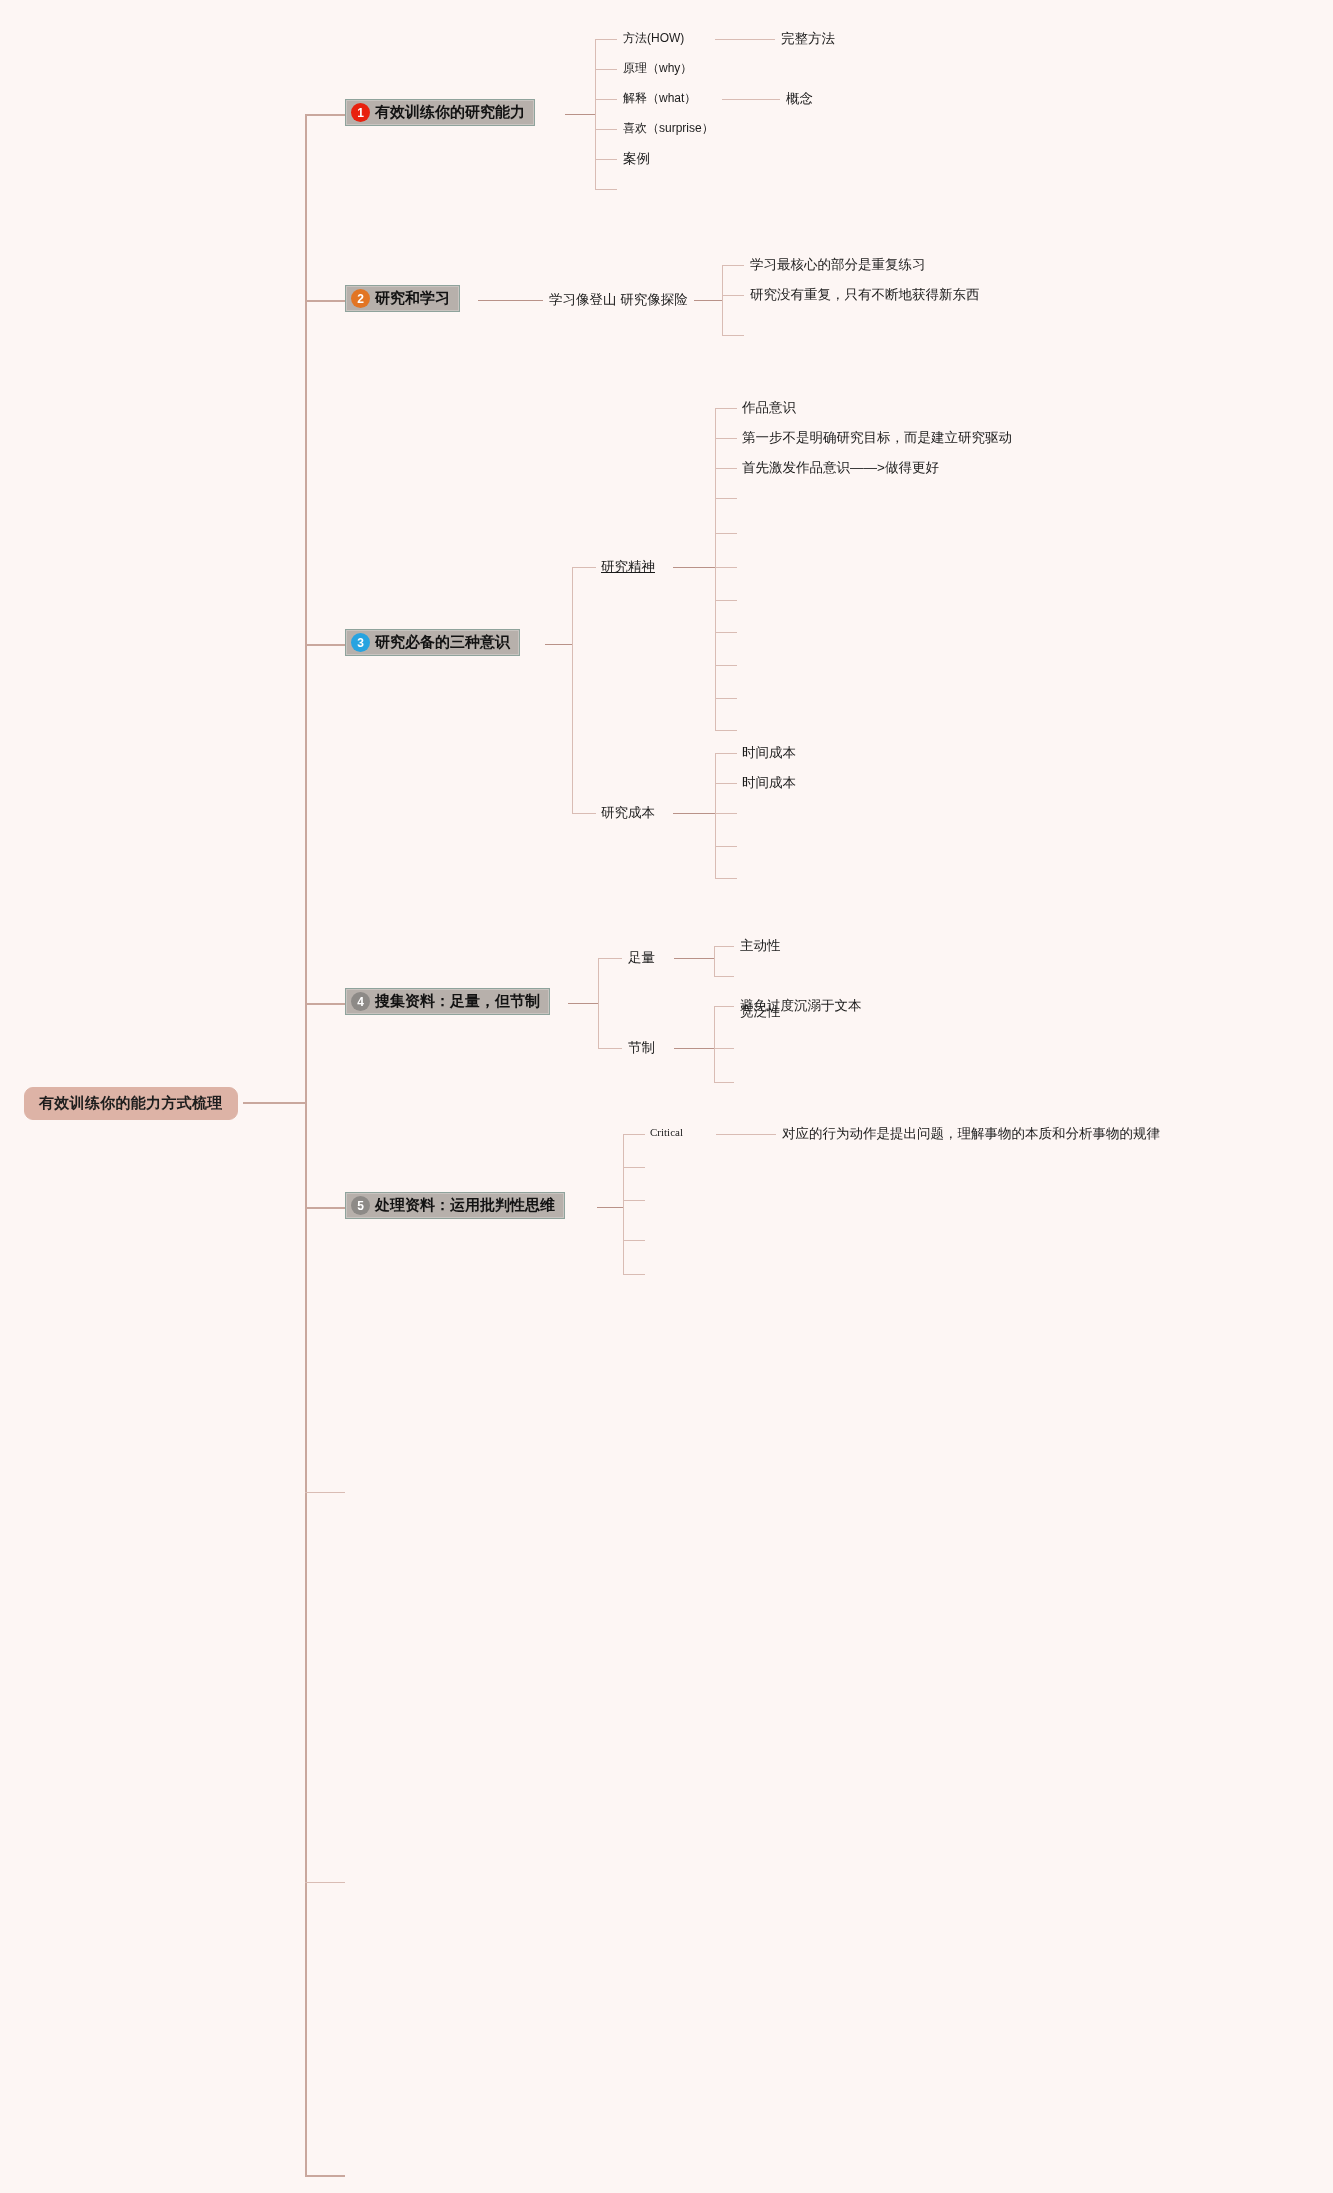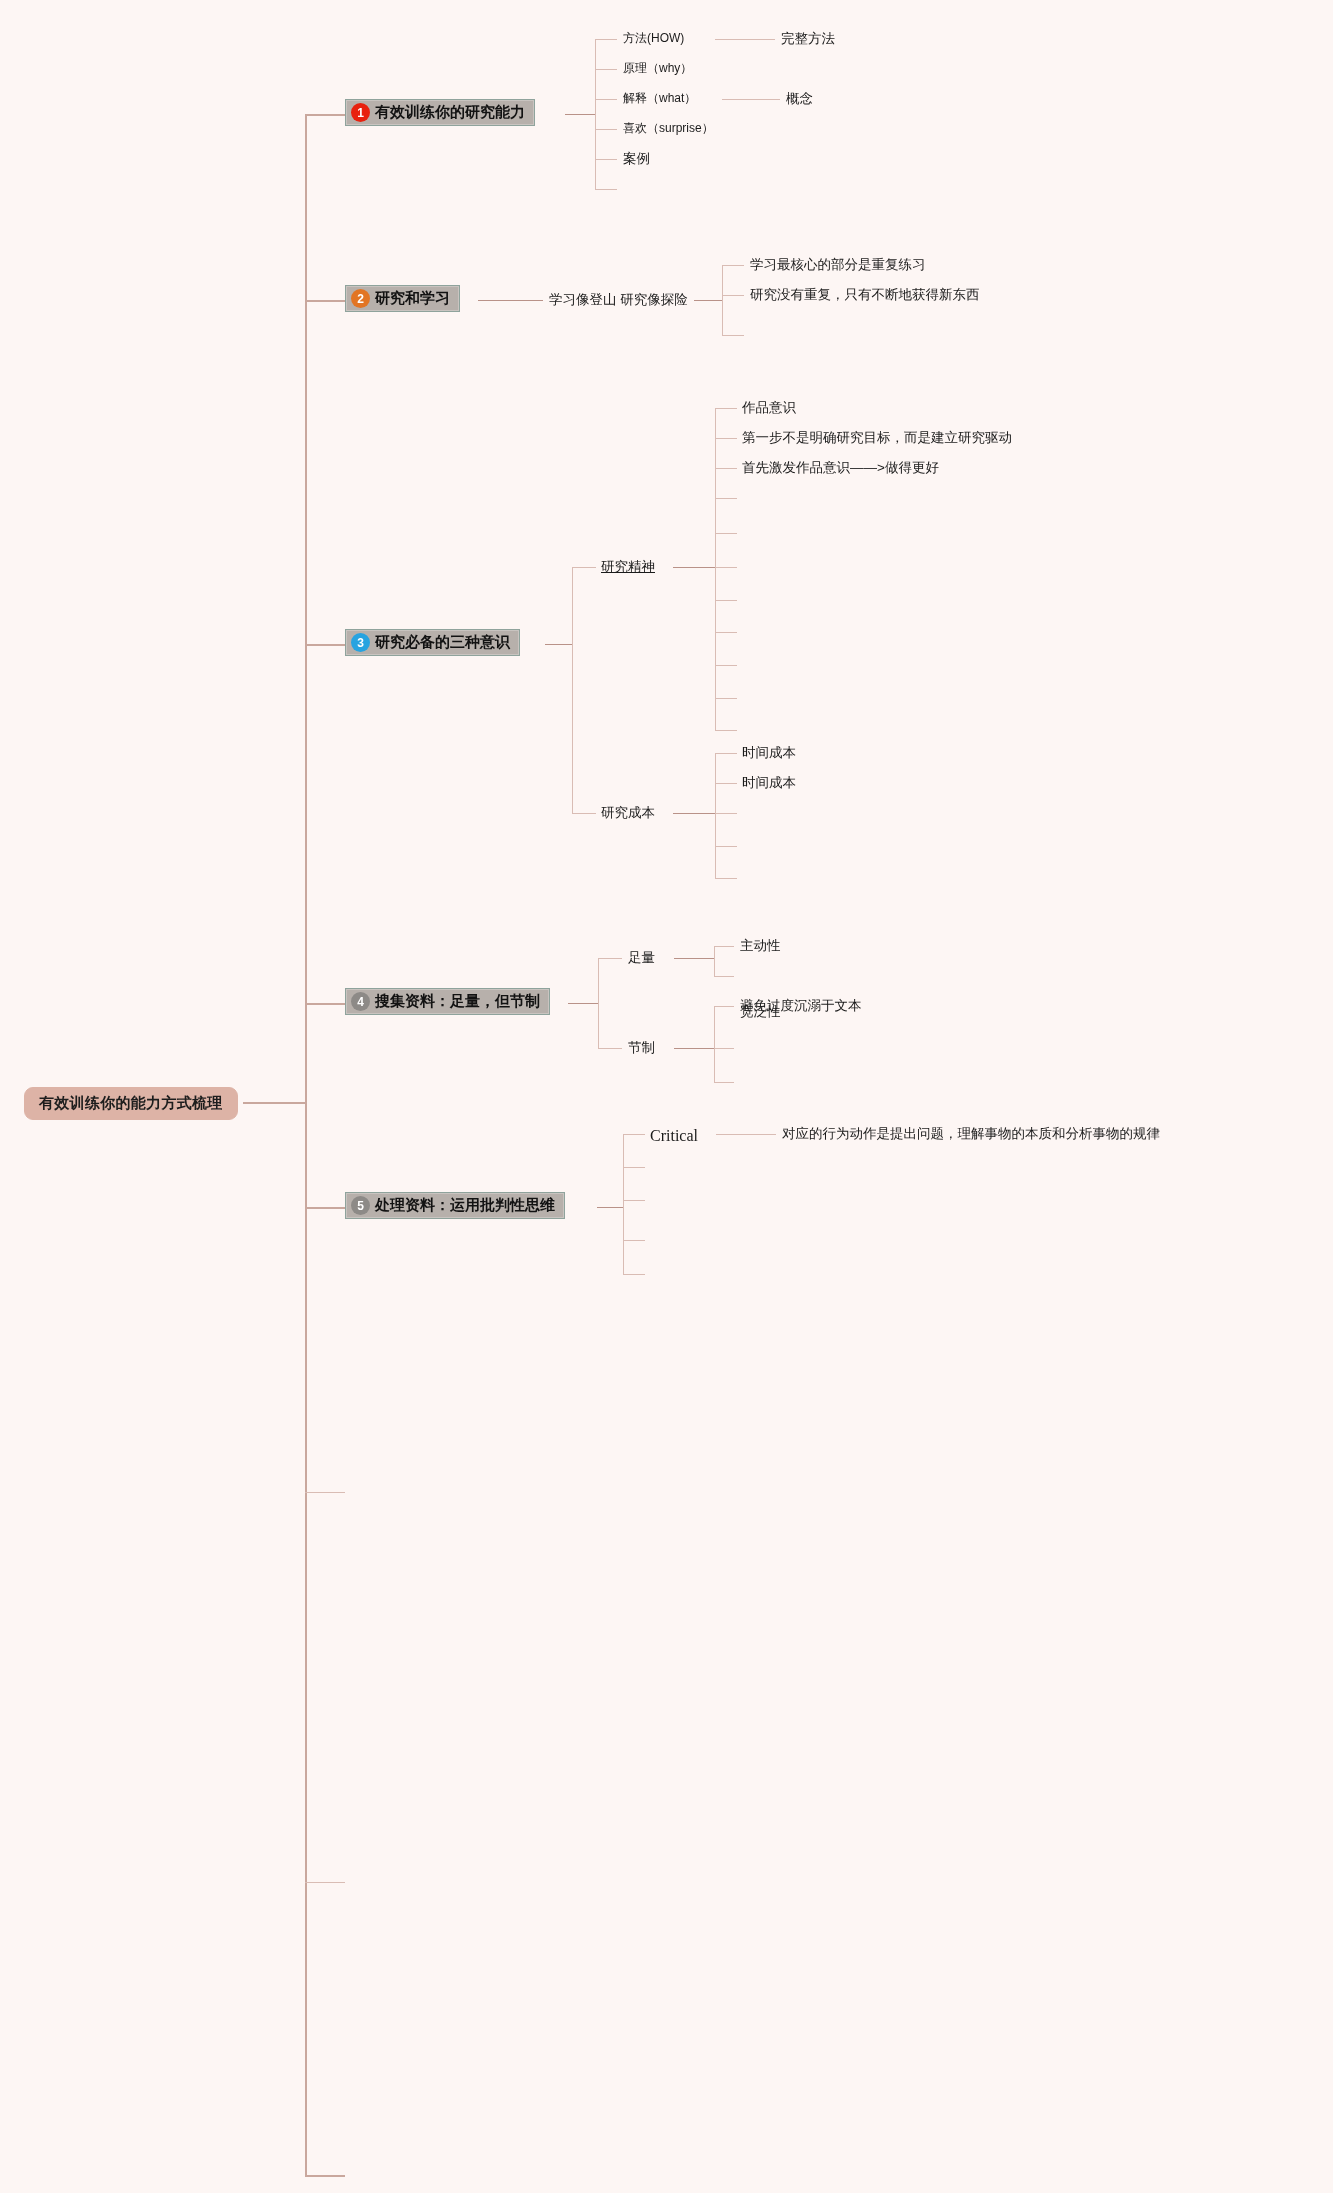--- a/index.html
+++ b/index.html
@@ -62,21 +62,21 @@
 
   
   .tnode{
     position:absolute;
     font-size:13.5px;
     color:#1b1b1b;
     white-space:nowrap;
     line-height:1.55;
   }
   .tnode.wrap{white-space:normal;}
-  .tnode.serif{font-family:"Liberation Serif","DejaVu Serif",serif;font-size:16px;}
+  .tnode.serif{font-family:"Liberation Serif","DejaVu Serif",serif;font-size:11px;}
   .tnode.mixed{font-size:12px;}
 </style>
 </head>
 <body>
 
 <div id="canvas">
 
   <div class="root-node" style="left:24px; top:1087px;">
     <span>有效训练你的能力方式梳理</span>
   </div>

